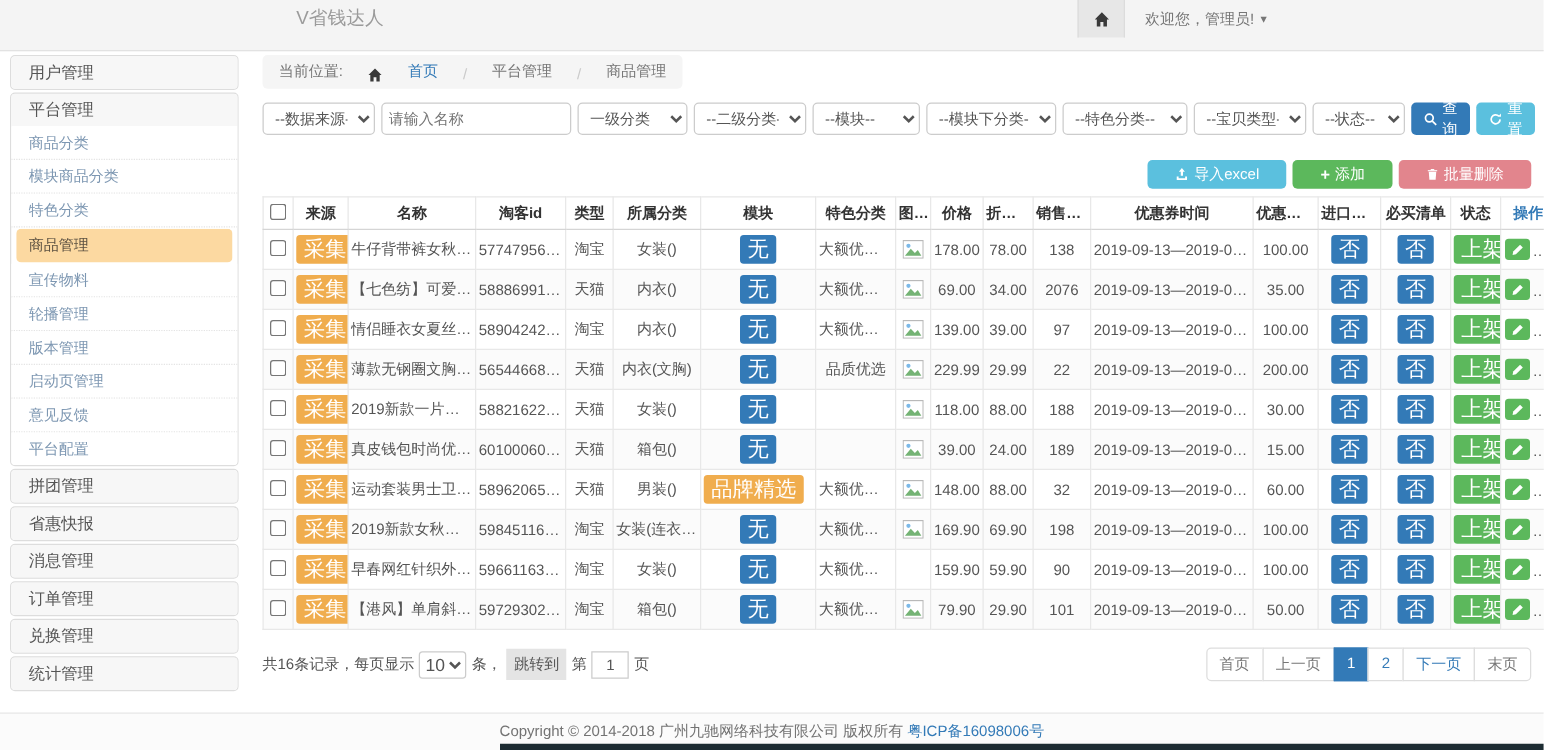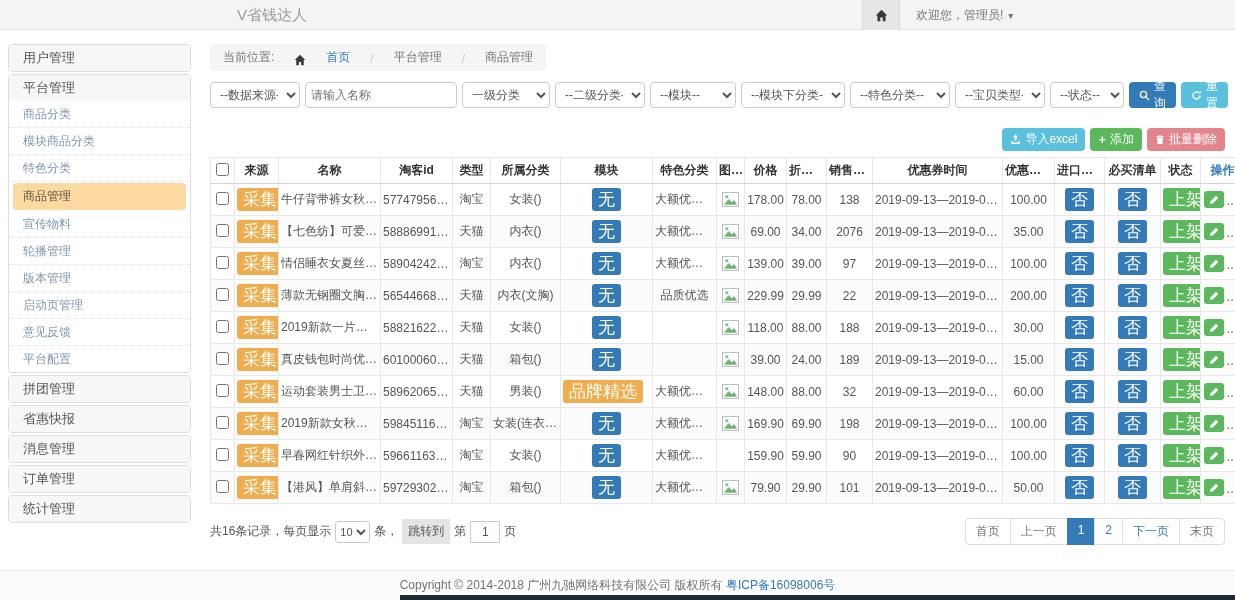--- a/index.html
+++ b/index.html
@@ -2,21 +2,21 @@
 <html><head>
 <meta charset="utf-8">
 <style>
   * { margin:0; padding:0; box-sizing:border-box; }
   html,body { width:1235px; height:600px; }
   body {
     position:relative; overflow:hidden; background:#fff;
     font-family:"Liberation Sans","DejaVu Sans",sans-serif; font-size:12px; color:#555;
   }
   
-  .topbar { position:absolute; top:0; left:0; right:0; height:30px; background:#f4f4f4; border-bottom:1px solid #e2e2e2; z-index:5; }
+  .topbar { position:absolute; top:0; left:0; right:0; height:41px; background:#f4f4f4; border-bottom:1px solid #e2e2e2; z-index:5; }
   .brand { position:absolute; left:237px; top:0; line-height:30px; font-size:15px; color:#9b9b9b; }
   .top-right { position:absolute; left:862px; top:0; height:30px; display:flex; align-items:stretch; }
   .home-box { width:38px; background:#e7e7e7; border-left:1px solid #dcdcdc; border-right:1px solid #dcdcdc; display:flex; align-items:center; justify-content:center; color:#4a4a4a; cursor:pointer; }
   .welcome { display:flex; align-items:center; gap:5px; margin-left:16px; color:#767676; cursor:pointer; }
   .caret { font-size:10px; color:#767676; }
   
   .sidebar { position:absolute; left:8px; top:44px; width:183px; bottom:30px; overflow:hidden; }
   .sidebar-title { color:#337ab7; font-size:14px; font-weight:bold; padding:7px 8px 7px; }
   .panel { border:1px solid #ddd; border-radius:4px; margin-bottom:2px; overflow:hidden; background:#fff; }
   .panel-head { background:#f7f7f7; padding:6px 14px; font-size:13px; color:#555; cursor:pointer; line-height:14px; }
@@ -28,37 +28,37 @@
   .breadcrumb { margin-top:14px; display:inline-flex; align-items:flex-end; gap:20px; background:#f5f5f5; border-radius:4px; padding:5px 13px; color:#777; }
   .breadcrumb .bc-home-link { color:#337ab7; cursor:pointer; }
   .breadcrumb .sep { color:#c9c9c9; }
   .bc-home-icon { color:#3a3a3a; display:inline-flex; }
   .filter-bar { margin-top:11px; display:flex; align-items:center; gap:5px; }
   .filter-bar select, .filter-bar input { height:26px; border:1px solid #ccc; border-radius:4px; font-size:12px; color:#555; background:#fff; padding:0 5px; outline:none; }
   .btn { height:26px; border:none; border-radius:4px; color:#fff; font-size:12px; padding:0 10px; display:inline-flex; align-items:center; gap:4px; cursor:pointer; }
   .btn-primary { background:#337ab7; } .btn-info { background:#5bc0de; }
   .btn-success { background:#5cb85c; } .btn-soft-danger { background:#e2858d; }
   .toolbar { margin-top:20px; display:flex; justify-content:flex-end; gap:5px; }
-  .toolbar .btn { height:23px; padding:0 8px;justify-content:center; }
+  .toolbar .btn { height:23px; padding:0 22px;justify-content:center; }
   
   .table-wrap { margin-top:6px; }
   table { width:100%; border-collapse:collapse; table-layout:fixed; font-size:12px; color:#555; }
   th,td { border:1px solid #e8e8e8; text-align:center; padding:4px 2px; height:26px; overflow:hidden; white-space:nowrap; text-overflow:ellipsis; vertical-align:middle; }
   th { color:#333; font-weight:bold; background:#fff; border-bottom:1px solid #d5d5d5; }
   th.ops-col { color:#337ab7; }
   tbody tr:nth-child(even) td { background:#fbfbfb; }
   .badge { display:inline-block; padding:3px 6px; border-radius:3px; color:#fff; font-size:17px; line-height:1; }
   .badge.orange { background:#f0ad4e; } .badge.blue { background:#337ab7; } .badge.green { background:#5cb85c; }
   .op-btn { display:inline-flex; align-items:center; justify-content:center; width:20px; height:17px; border:none; border-radius:3px; color:#fff; cursor:pointer; margin:0 1px; padding:0; }
   .op-edit { background:#5cb85c; } .op-del { background:#d9534f; }
   .thumb { display:inline-flex; vertical-align:middle; }
   
   .pag-row { margin-top:14px; display:flex; justify-content:space-between; align-items:center; color:#555; }
   .pag-left { display:flex; align-items:center; gap:4px; }
-  .pag-left select { height:22px; border:1px solid #ccc; border-radius:3px; background:#fff; color:#555; font-size:11px; }
+  .pag-left select { height:22px; border:1px solid #ccc; border-radius:3px; background:#fff; color:#555; font-size:14px; }
   .jump-label { background:#e4e4e4; padding:4px 6px; cursor:pointer; }
   .page-input { width:30px; height:22px; border:1px solid #ccc; text-align:center; font-size:12px; color:#555; outline:none; }
   .pager { display:flex; }
   .pager a { border:1px solid #ddd; padding:4px 10px; margin-left:-1px; color:#337ab7; background:#fff; cursor:pointer; text-decoration:none; font-size:12px; }
   .pager a:first-child { border-radius:4px 0 0 4px; margin-left:0; }
   .pager a:last-child { border-radius:0 4px 4px 0; }
   .pager a.active { background:#337ab7; border-color:#337ab7; color:#fff; }
   .pager a.muted { color:#777; }
   
   .footer { position:absolute; bottom:0; left:0; right:0; height:30px; border-top:1px solid #e7e7e7; background:#fbfbfb; text-align:center; line-height:29px; font-size:12px; color:#737373; z-index:4; }
@@ -109,20 +109,23 @@
         <div class="panel-head">拼团管理</div>
       </div>
       <div class="panel">
         <div class="panel-head">省惠快报</div>
       </div>
       <div class="panel">
         <div class="panel-head">消息管理</div>
       </div>
       <div class="panel">
         <div class="panel-head">订单管理</div>
+      </div>
+      <div class="panel">
+        <div class="panel-head">兑换管理</div>
       </div>
       <div class="panel">
         <div class="panel-head">统计管理</div>
       </div>
     </div>
 </aside>
 
 <main class="main">
 
   <div class="breadcrumb">

